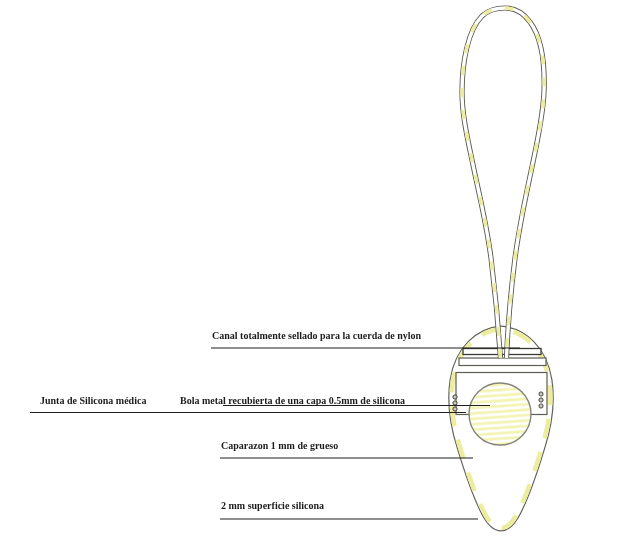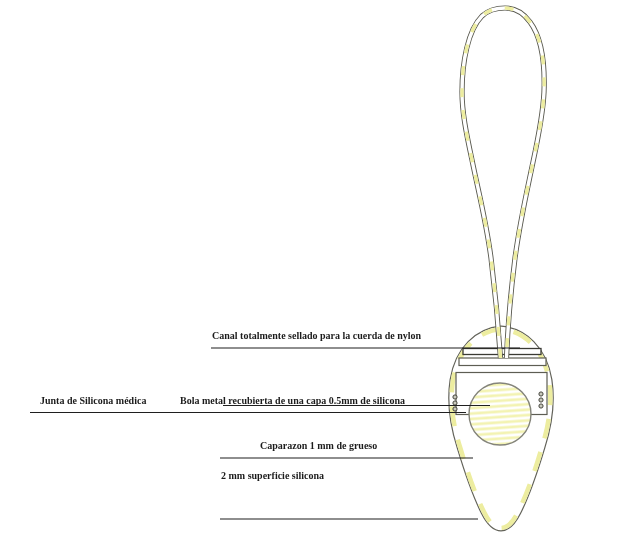--- a/index.html
+++ b/index.html
@@ -25,22 +25,22 @@
     font-family: "Liberation Serif", serif;
     font-weight: bold;
     font-size: 10px;
     line-height: 12px;
     color: #1c1c1c;
     white-space: nowrap;
   }
   #label-canal      { left: 212px; top: 330px; }
   #label-bola       { left: 180px; top: 387px; margin-top: 8px; }
   #label-junta      { left: 40px;  top: 395px; }
-  #label-caparazon  { left: 221px; top: 440px; margin-left: 39px; }
-  #label-superficie { left: 221px; top: 470px; text-align: center; }
+  #label-caparazon  { left: 221px; top: 440px; }
+  #label-superficie { left: 221px; top: 500px; text-align: center; }
 </style>
 </head>
 <body>
 
 <div id="stage">
 
   <svg id="drawing-svg" width="625" height="555" viewBox="0 0 625 555">
     <defs>
       <pattern id="ballHatch" width="9" height="5.4" patternUnits="userSpaceOnUse" patternTransform="rotate(-4)">
         <rect width="9" height="5.4" fill="#ffffff"></rect>

